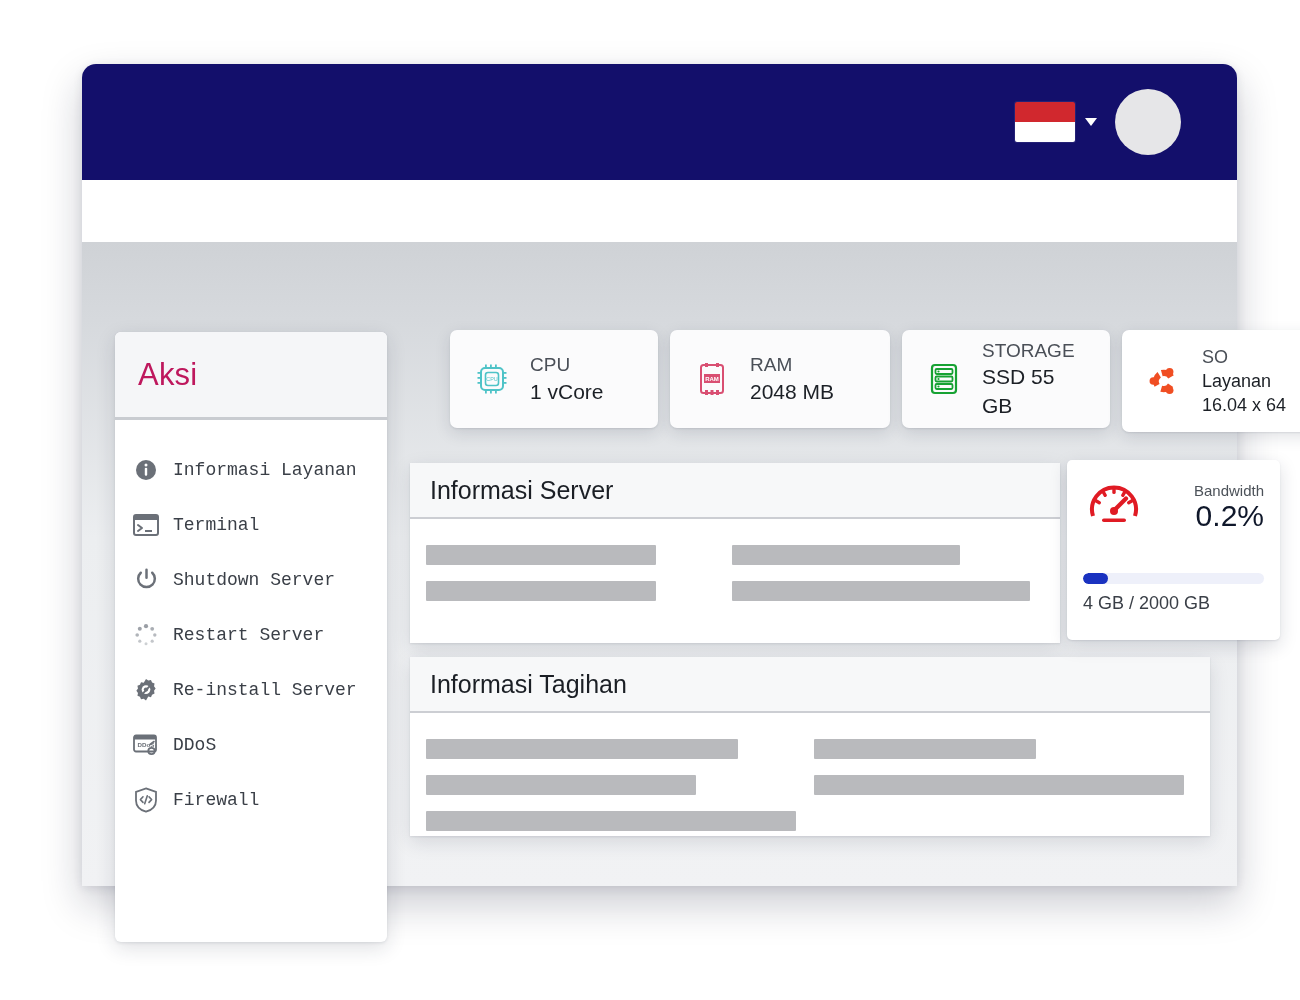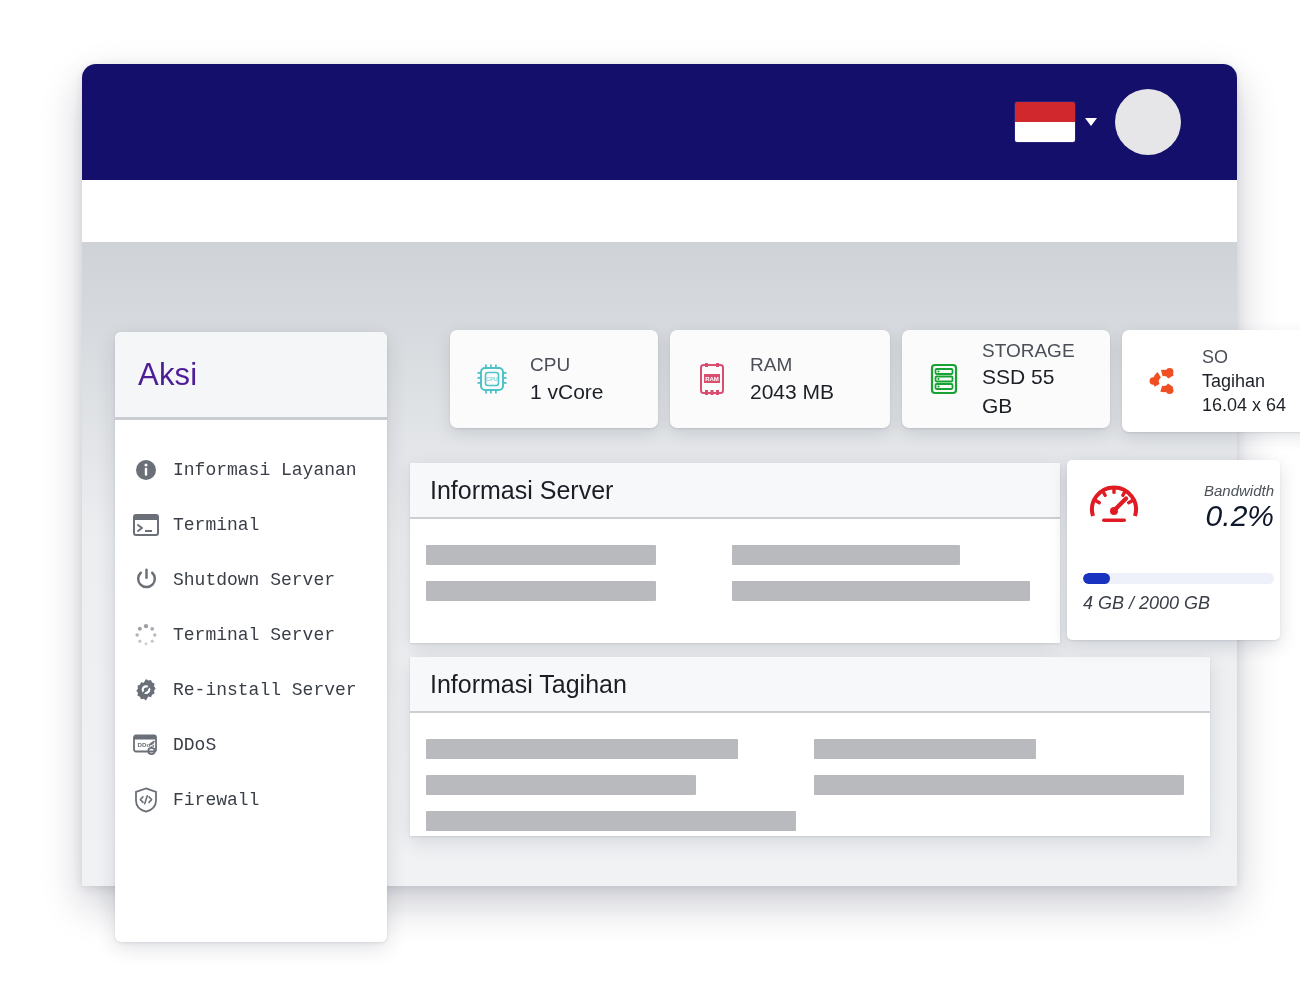--- a/index.html
+++ b/index.html
@@ -67,21 +67,21 @@
     background: #ffffff;
     border-radius: 6px;
     box-shadow: 0 6px 20px rgba(30,35,60,.14), 0 1px 3px rgba(30,35,60,.10);
     overflow: hidden;
   }
   .sidebar-head {
     height: 88px; background: #f5f6f8;
     border-bottom: 3px solid #c9ccd1;
     display: flex; align-items: center; padding-left: 23px;
   }
-  .sidebar-title { font-size: 31px; color: #4c1d95; font-weight: 400; letter-spacing: .2px; }
+  .sidebar-title { font-size: 31px; color: #be185d; font-weight: 400; letter-spacing: .2px; }
   .sidebar-list { padding: 22px 0 0 0; }
   .side-item {
     display: flex; align-items: center; gap: 14px;
     height: 55px; padding-left: 18px; cursor: pointer;
   }
   .side-label { font-size: 18px; color: #3a3f47; white-space: nowrap; font-family: Liberation Mono, monospace; }
   .side-ico { width: 26px; height: 26px; flex: 0 0 26px; display: flex; align-items: center; justify-content: center; }
   .side-ico svg { display: block; }
 
   
@@ -124,22 +124,21 @@
   .sk-row { display: flex; margin-bottom: 16px; }
   .sk { height: 20px; background: #b9babd; border-radius: 1px; }
   .sk-col { display: flex; flex-direction: column; }
 
   
   .bw {
     position: absolute; left: 985px; top: 218px;
     width: 213px; height: 180px;
     background: #ffffff; border-radius: 5px;
     box-shadow: 0 6px 18px rgba(30,35,60,.15), 0 1px 2px rgba(30,35,60,.10);
-    padding: 16px 6px 14px 16px;
-    font-style: italic;
+    padding: 16px 16px 14px 16px;
   }
   .bw-top { display: flex; align-items: center; gap: 10px; }
   .bw-gauge { width: 62px; height: 62px; flex: 0 0 62px; }
   .bw-meta { display: flex; flex-direction: column; align-items: flex-end; flex: 1; }
   .bw-label { font-size: 15px; color: #4c5259; }
   .bw-pct { font-size: 30px; color: #0f172a; font-weight: 400; line-height: 1.1; }
   .bw-track {
     margin-top: 35px; height: 11px; width: 100%;
     background: #eef0fa; border-radius: 6px; overflow: hidden;
   }
@@ -214,21 +213,21 @@
                 <circle cx="12" cy="3.2" r="2.1" fill="#9a9ea5"></circle>
                   <circle cx="18.2" cy="5.8" r="1.9" fill="#a9adb3"></circle>
                 <circle cx="20.8" cy="12" r="1.7" fill="#b7babf"></circle>
                   <circle cx="18.2" cy="18.2" r="1.6" fill="#c3c6ca"></circle>
                 <circle cx="12" cy="20.8" r="1.5" fill="#cdd0d3"></circle>
                   <circle cx="5.8" cy="18.2" r="1.6" fill="#c3c6ca"></circle>
                 <circle cx="3.2" cy="12" r="1.8" fill="#b0b4b9"></circle>
                   <circle cx="5.8" cy="5.8" r="2" fill="#9fa3aa"></circle>
               </svg>
             </span>
-            <span class="side-label">Terminal Server</span>
+            <span class="side-label">Restart Server</span>
           </div>
 
           <div class="side-item">
             <span class="side-ico">
               <svg width="26" height="26" viewBox="0 0 24 24">
                 <path d="M12 1.8l2.1 1.5 2.5-.5 1 2.3 2.3 1 -.5 2.5 1.5 2.1-1.5 2.1.5 2.5-2.3 1-1 2.3-2.5-.5L12 21.6l-2.1-1.5-2.5.5-1-2.3-2.3-1 .5-2.5L3.1 12.7l1.5-2.1-.5-2.5 2.3-1 1-2.3 2.5.5z" fill="#6b7078"></path>
                 <circle cx="12" cy="11.6" r="4" fill="#ffffff"></circle>
                 <path d="M8 16.5L16.5 7.2" stroke="#6b7078" stroke-width="1.8" stroke-linecap="round"></path>
                 <circle cx="12" cy="11.6" r="2" fill="#6b7078"></circle>
               </svg>
@@ -305,21 +304,21 @@
                   <rect x="21" y="29" width="3" height="5"></rect>
                 </g>
               <g fill="#d94f72">
                   <rect x="10" y="2" width="3" height="4"></rect>
                   <rect x="21" y="2" width="3" height="4"></rect>
                 </g>
             </svg>
           </span>
           <span class="spec-txt">
             <span class="spec-label">RAM</span>
-            <span class="spec-value">2043 MB</span>
+            <span class="spec-value">2048 MB</span>
           </span>
         </div>
 
         <div class="spec-card storage">
           <span class="spec-ico">
             <svg width="34" height="36" viewBox="0 0 34 36">
               <rect x="5" y="4" width="24" height="28" rx="3" fill="none" stroke="#17a233" stroke-width="2.2"></rect>
               <rect x="8.5" y="8" width="17" height="5" rx="1.2" fill="none" stroke="#17a233" stroke-width="1.8"></rect>
               <rect x="8.5" y="15.5" width="17" height="5" rx="1.2" fill="none" stroke="#17a233" stroke-width="1.8"></rect>
               <rect x="8.5" y="23" width="17" height="5" rx="1.2" fill="none" stroke="#17a233" stroke-width="1.8"></rect>
@@ -342,21 +341,21 @@
                 <path d="M11.6 28.4a12.5 12.5 0 0 1 3.3-16.3l3.7 6a5.5 5.5 0 0 0-1.5 7.1l-5.5 3.2z"></path>
                 <path d="M32.1 28.7A12.5 12.5 0 0 1 18 33.9l1.9-6.8a5.5 5.5 0 0 0 6.5-2.4l5.7 4z"></path>
                 <circle cx="10.3" cy="22" r="4.2"></circle>
                 <circle cx="28.2" cy="11.8" r="4.2"></circle>
                 <circle cx="28.2" cy="32.2" r="4.2"></circle>
               </g>
             </svg>
           </span>
           <span class="spec-txt">
             <span class="spec-label">SO</span>
-            <span class="spec-value">Tagihan</span>
+            <span class="spec-value">Layanan</span>
             <span class="spec-value">16.04 x 64</span>
           </span>
         </div>
 
       </div>
 
       <div class="panel panel-server">
         <div class="panel-head">
           <div class="panel-title">Informasi Server</div>
         </div>

